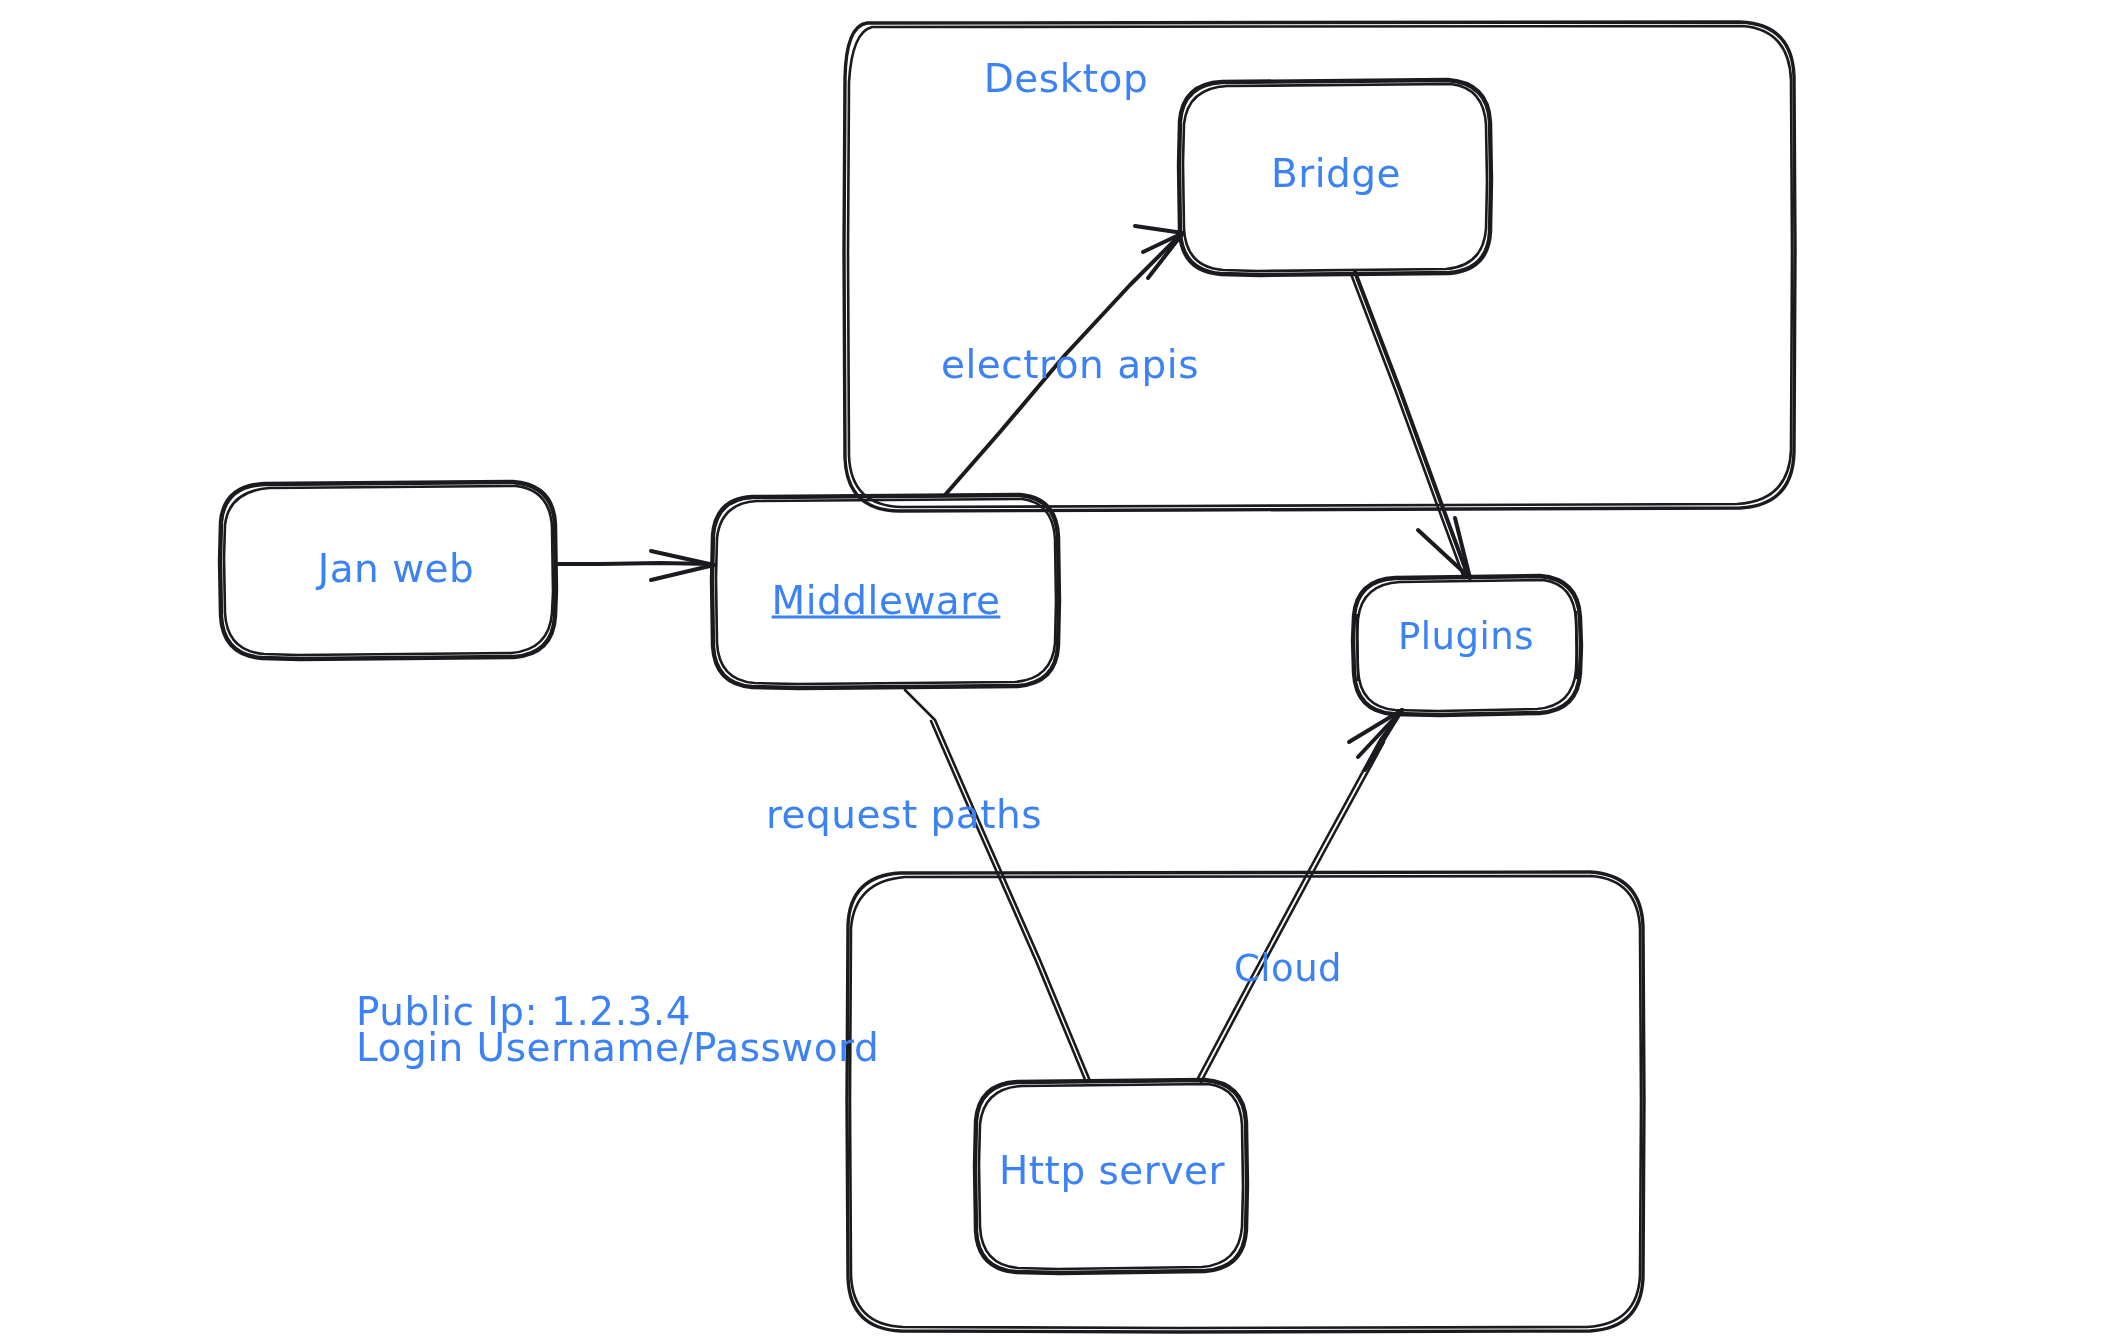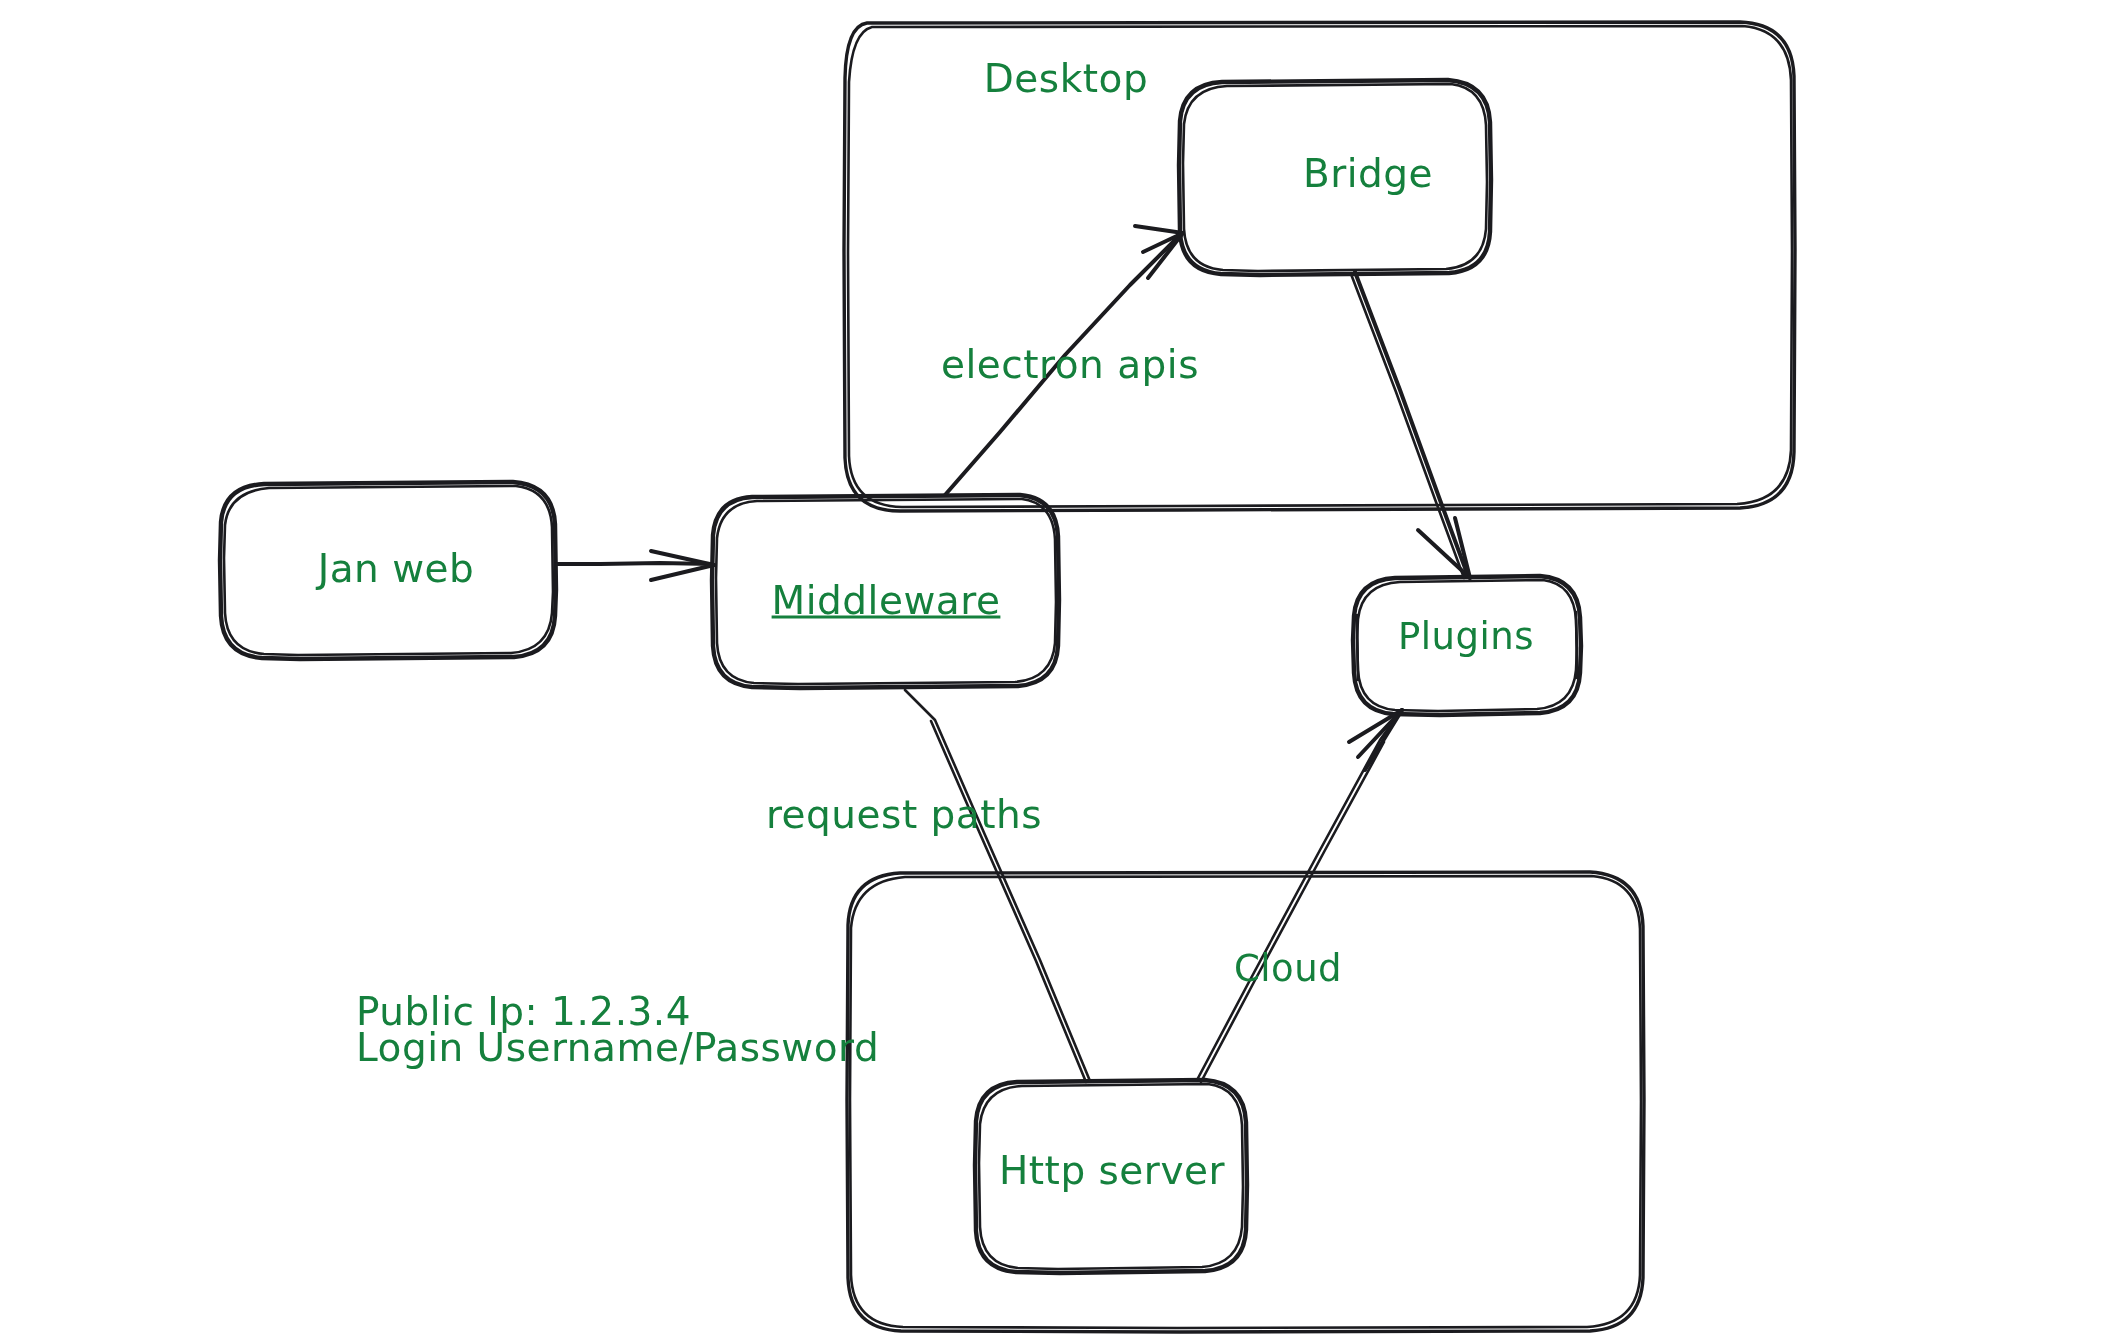--- a/index.html
+++ b/index.html
@@ -21,21 +21,21 @@
     background: #ffffff;
   }
   #sketch {
     position: absolute;
     top: 0; left: 0;
     width: 2124px;
     height: 1344px;
   }
   .node-label, .edge-label, .free-text {
     position: absolute;
-    color: #15803d;
+    color: #3b82f6;
     font-family: "DejaVu Sans", sans-serif;
     font-weight: 400;
     white-space: pre;
     letter-spacing: 0.5px;
     user-select: none;
   }
   .node-label {
     text-align: center;
     transform: translate(-50%, -50%);
   }
@@ -173,21 +173,21 @@
       <path class="stroke w-thin" d="M1201,1082 L1254,982 L1324,852 L1384,742"></path>
       <path class="stroke w-arrow" d="M1349,742 L1402,710"></path>
       <path class="stroke w-arrow" d="M1365,770 L1402,710"></path>
       <path class="stroke w-arrow" d="M1358,757 L1402,710"></path>
     </g>
 
   </svg>
 
   <div class="node-label sz-lg" style="left:1066px; top:78px;">Desktop</div>
 
-  <div class="node-label sz-lg" style="left:1336px; top:173px;margin-left:32px;">Bridge</div>
+  <div class="node-label sz-lg" style="left:1336px; top:173px;">Bridge</div>
 
   <div class="node-label sz-lg" style="left:396px; top:568px;">Jan web</div>
 
   <div class="node-label sz-lg" style="left:886px; top:600px;text-decoration:underline;">Middleware</div>
 
   <div class="node-label sz-md" style="left:1466px; top:636px;">Plugins</div>
 
   <div class="node-label sz-lg" style="left:1112px; top:1170px;">Http server</div>
 
   <div class="edge-label sz-lg" style="left:1070px; top:364px;">electron apis</div>

